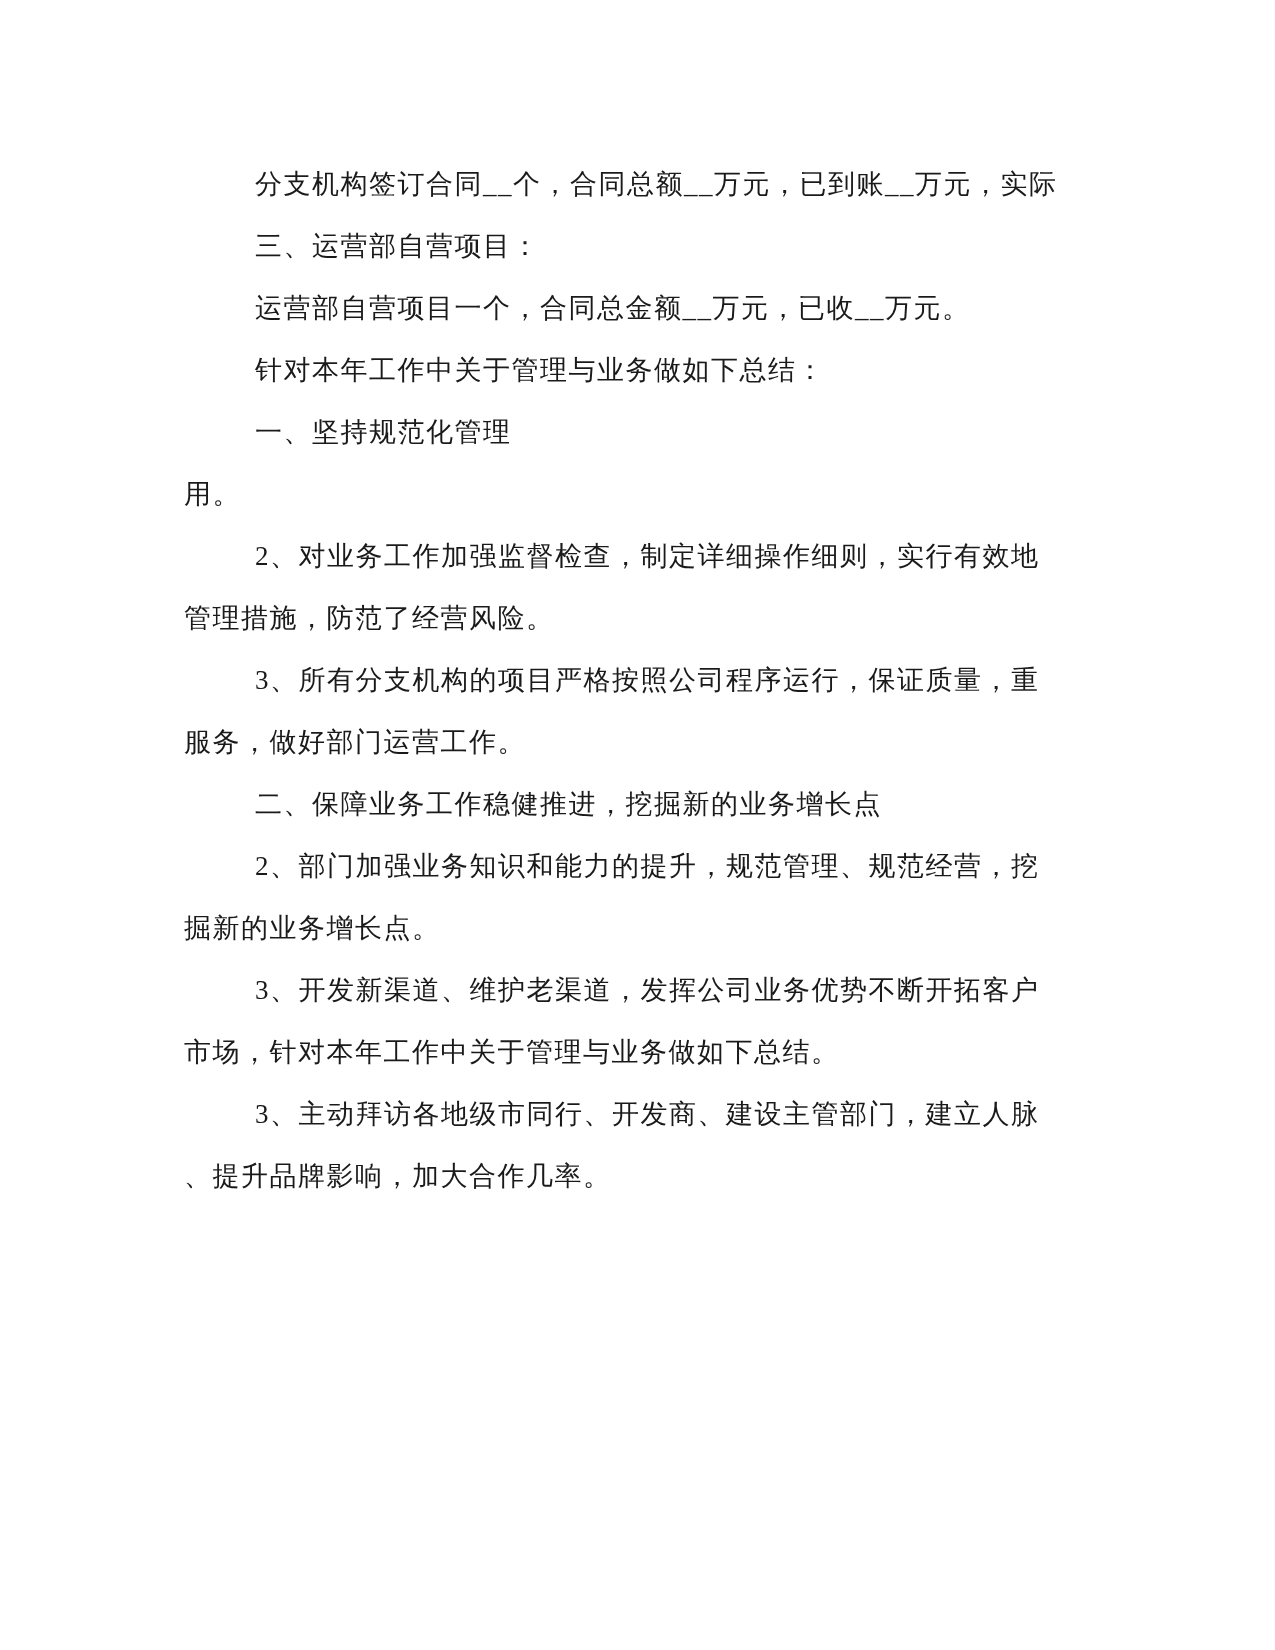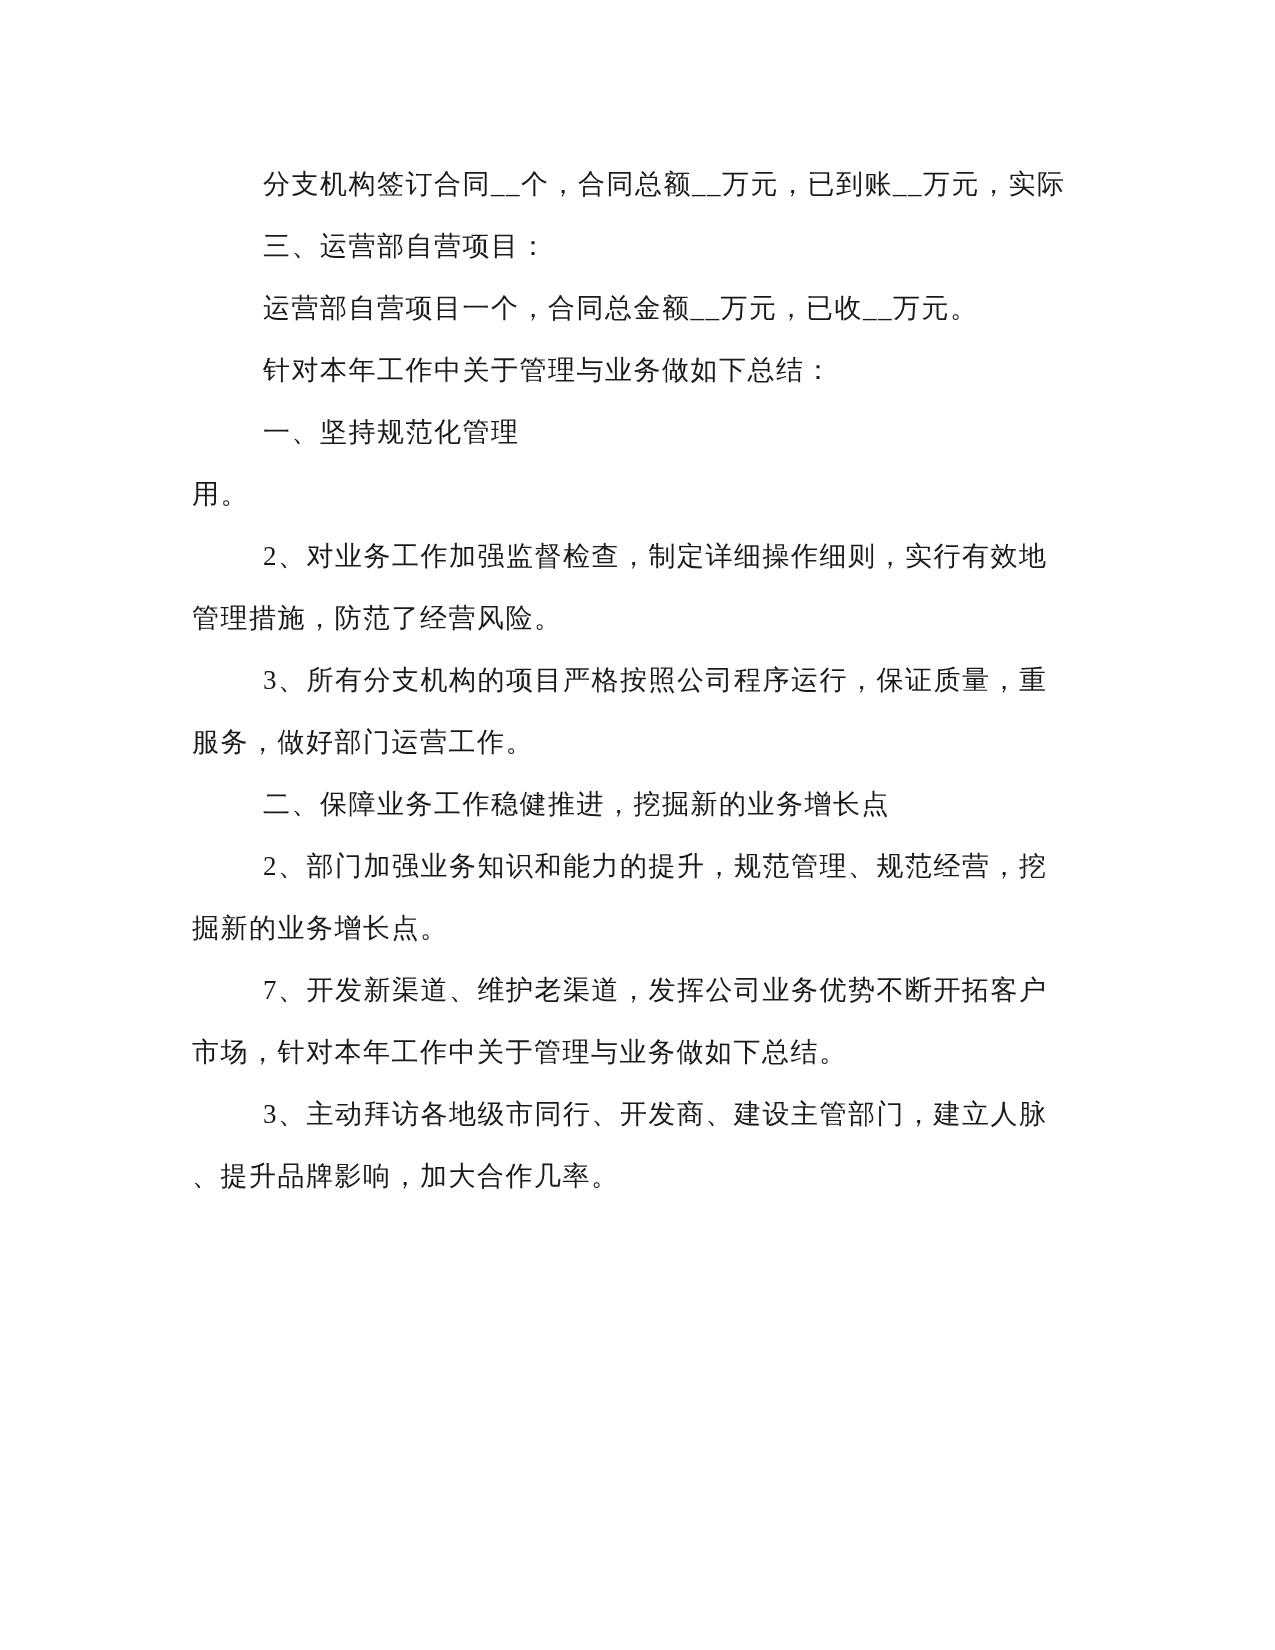--- a/index.html
+++ b/index.html
@@ -14,21 +14,21 @@
   }
   .page {
     position: relative;
     width: 1275px;
     height: 1650px;
     background: #ffffff;
     overflow: hidden;
   }
   .doc-body {
     position: absolute;
-    left: 192px;
+    left: 184px;
     top: 153px;
     width: 900px;
     font-size: 27px;
     line-height: 62px;
     letter-spacing: 1.5px;
     color: #1a1a1a;
     font-weight: 400;
   }
   .text-line {
     height: 62px;
@@ -49,18 +49,18 @@
       <div class="text-line indent">针对本年工作中关于管理与业务做如下总结：</div>
       <div class="text-line indent">一、坚持规范化管理</div>
       <div class="text-line">用。</div>
       <div class="text-line indent">2、对业务工作加强监督检查，制定详细操作细则，实行有效地</div>
       <div class="text-line">管理措施，防范了经营风险。</div>
       <div class="text-line indent">3、所有分支机构的项目严格按照公司程序运行，保证质量，重</div>
       <div class="text-line">服务，做好部门运营工作。</div>
       <div class="text-line indent">二、保障业务工作稳健推进，挖掘新的业务增长点</div>
       <div class="text-line indent">2、部门加强业务知识和能力的提升，规范管理、规范经营，挖</div>
       <div class="text-line">掘新的业务增长点。</div>
-      <div class="text-line indent">7、开发新渠道、维护老渠道，发挥公司业务优势不断开拓客户</div>
+      <div class="text-line indent">3、开发新渠道、维护老渠道，发挥公司业务优势不断开拓客户</div>
       <div class="text-line">市场，针对本年工作中关于管理与业务做如下总结。</div>
       <div class="text-line indent">3、主动拜访各地级市同行、开发商、建设主管部门，建立人脉</div>
       <div class="text-line">、提升品牌影响，加大合作几率。</div>
     </div>
 </div>
 
 </body></html>

